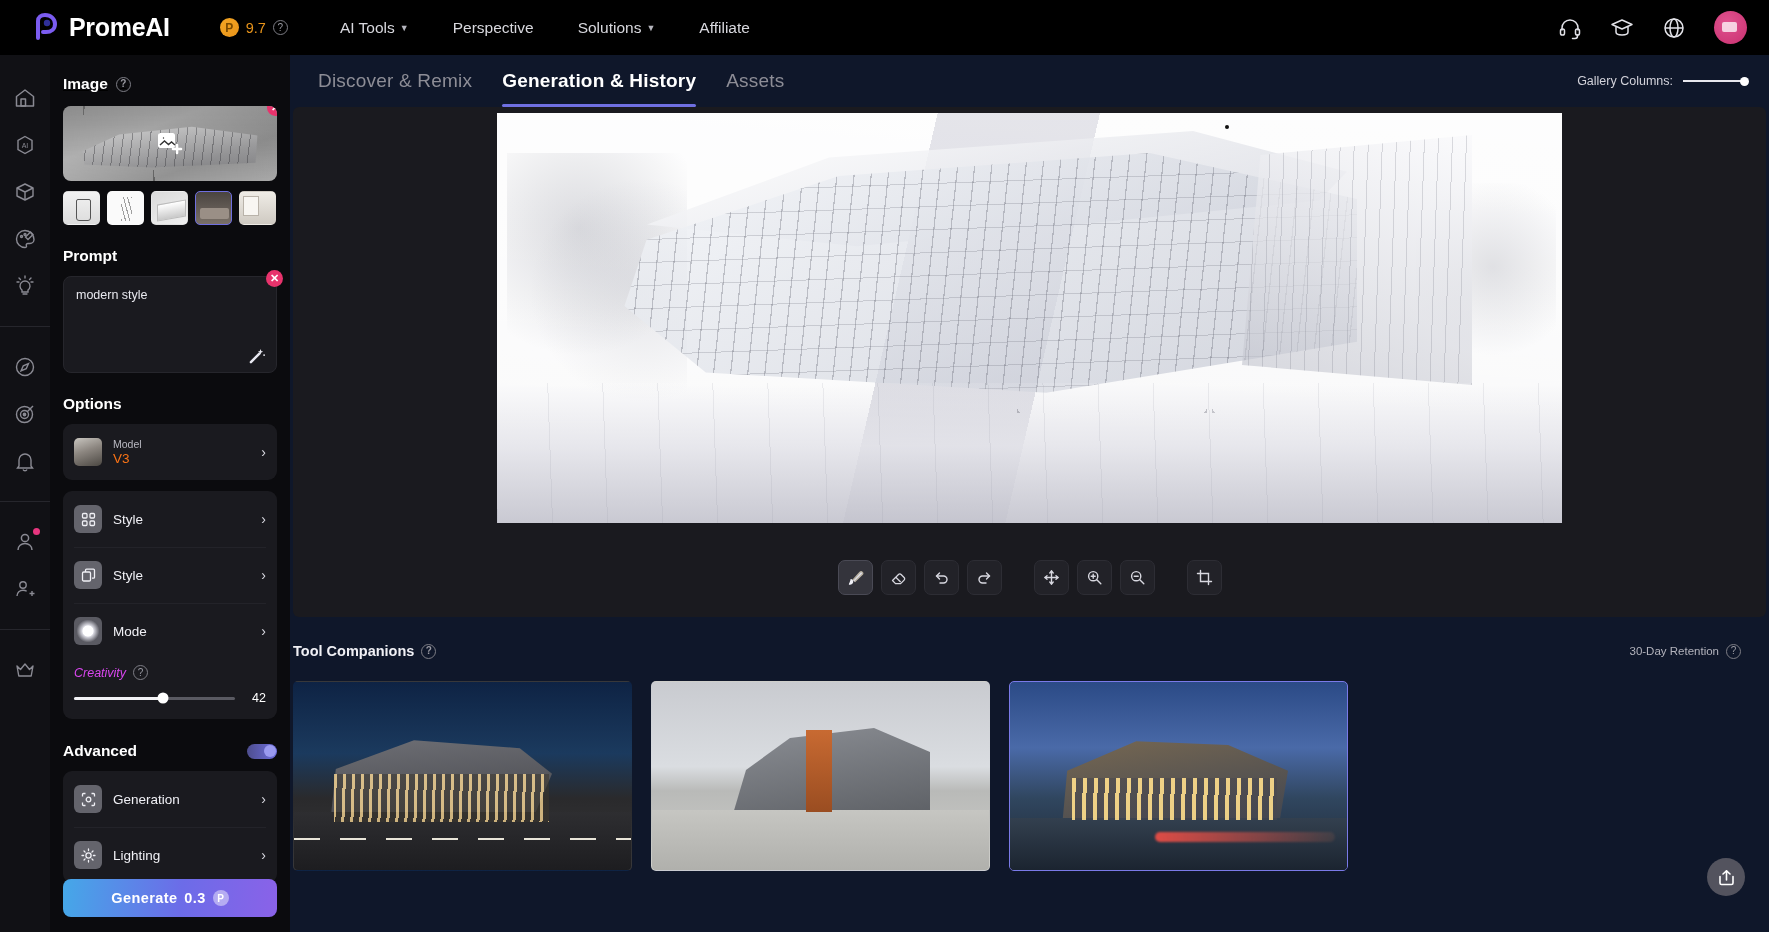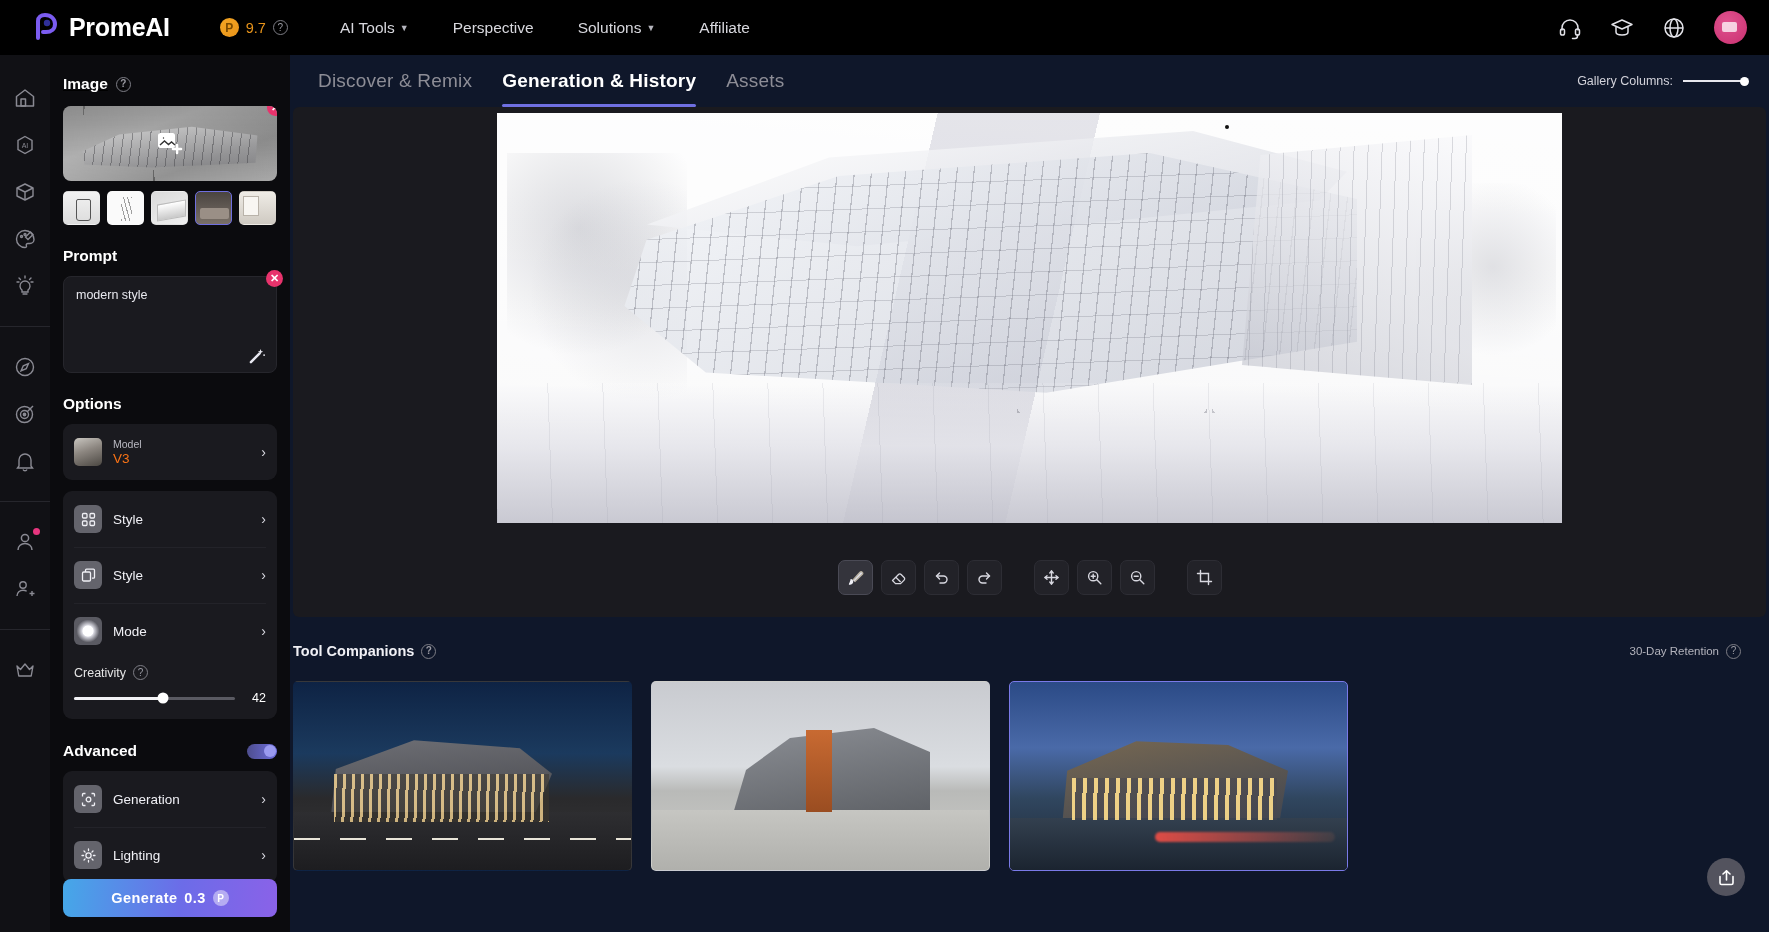--- a/index.html
+++ b/index.html
@@ -168,21 +168,21 @@
   }
   .opt-ic svg { display:block; }
   .opt-labels { display:flex; flex-direction:column; justify-content:center; }
   .opt-sub { color:#b9b9c2; font-size:10.5px; }
   .opt-val { color:#f97316; font-size:13.5px; margin-top:1px; }
   .opt-name { color:#f0f0f5; font-size:13.5px; }
   .chev { margin-left:auto; color:#d9d9e0; font-size:14px; }
 
   .slider-row { padding:6px 11px 14px 11px; }
   .slider-head { display:flex; align-items:center; gap:7px; }
-  .slider-label { color:#e5e5e5; font-size:12.5px; }
+  .slider-label { color:#d946ef; font-size:12.5px;font-style:italic; }
   .slider-body { display:flex; align-items:center; gap:11px; margin-top:11px; }
   .track { position:relative; flex:1; height:3px; background:#5a5a62; border-radius:2px; cursor:pointer; }
   .track-fill { position:absolute; left:0; top:0; height:3px; background:#f2f2f5; border-radius:2px; }
   .knob {
     position:absolute; top:50%; transform:translate(-50%,-50%);
     width:11px; height:11px; border-radius:50%; background:#fff; cursor:grab;
   }
   .slider-val { color:#fff; font-size:12.5px; min-width:20px; text-align:right; }
 
   .adv-head {

